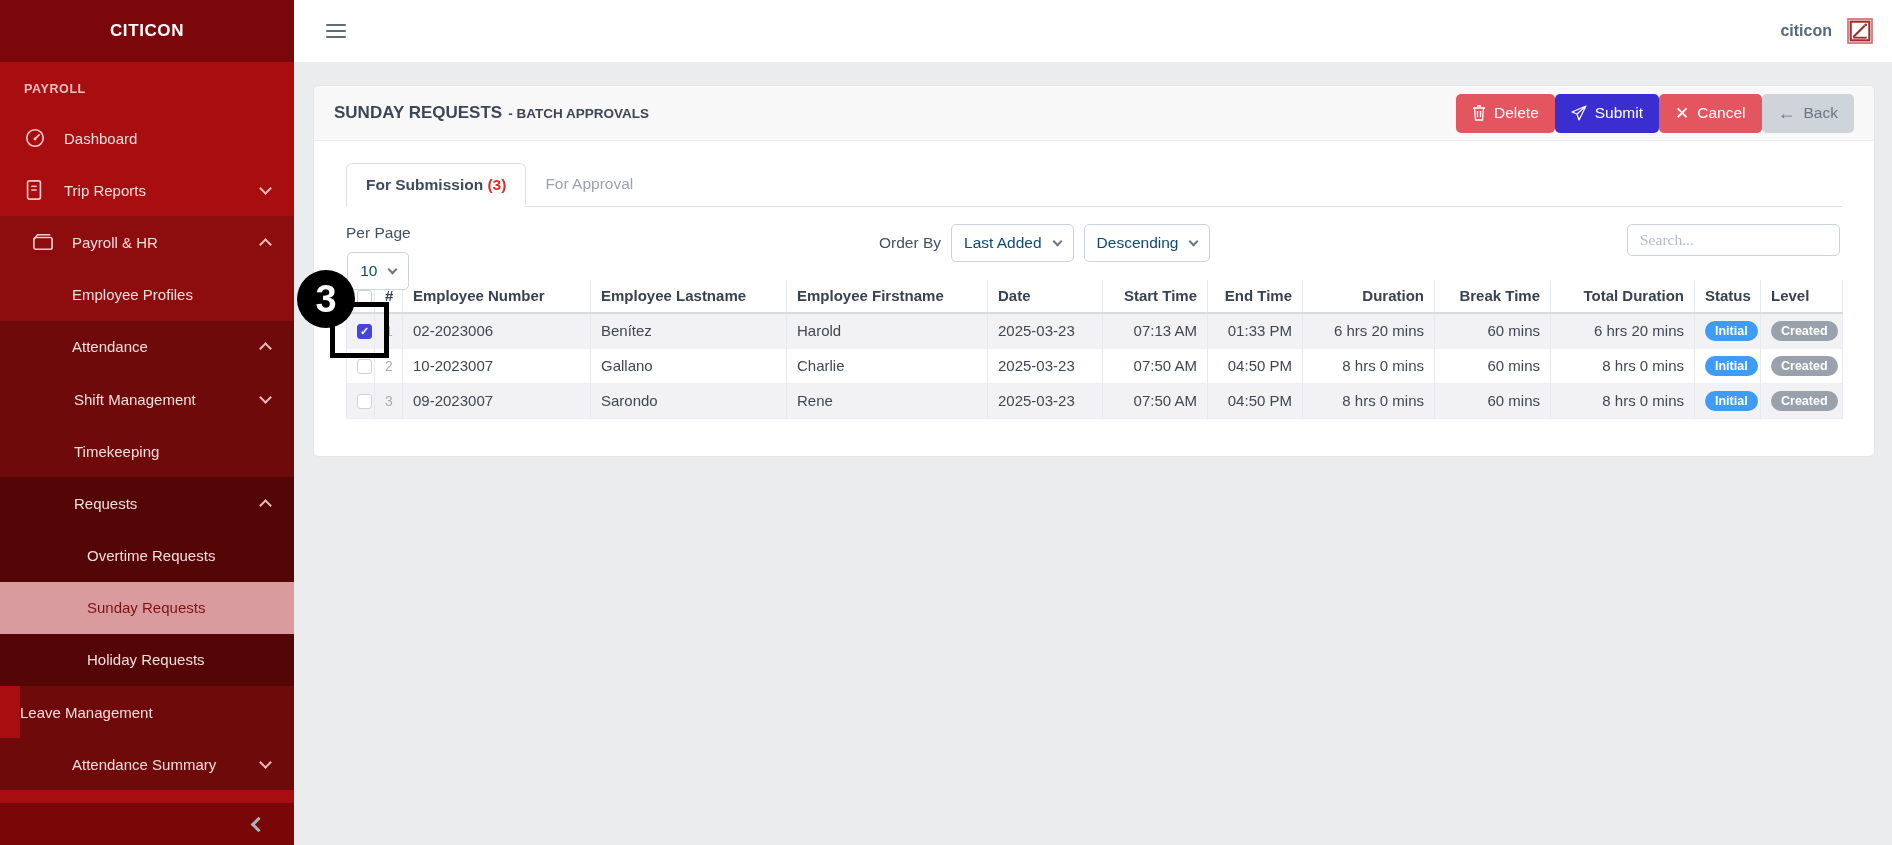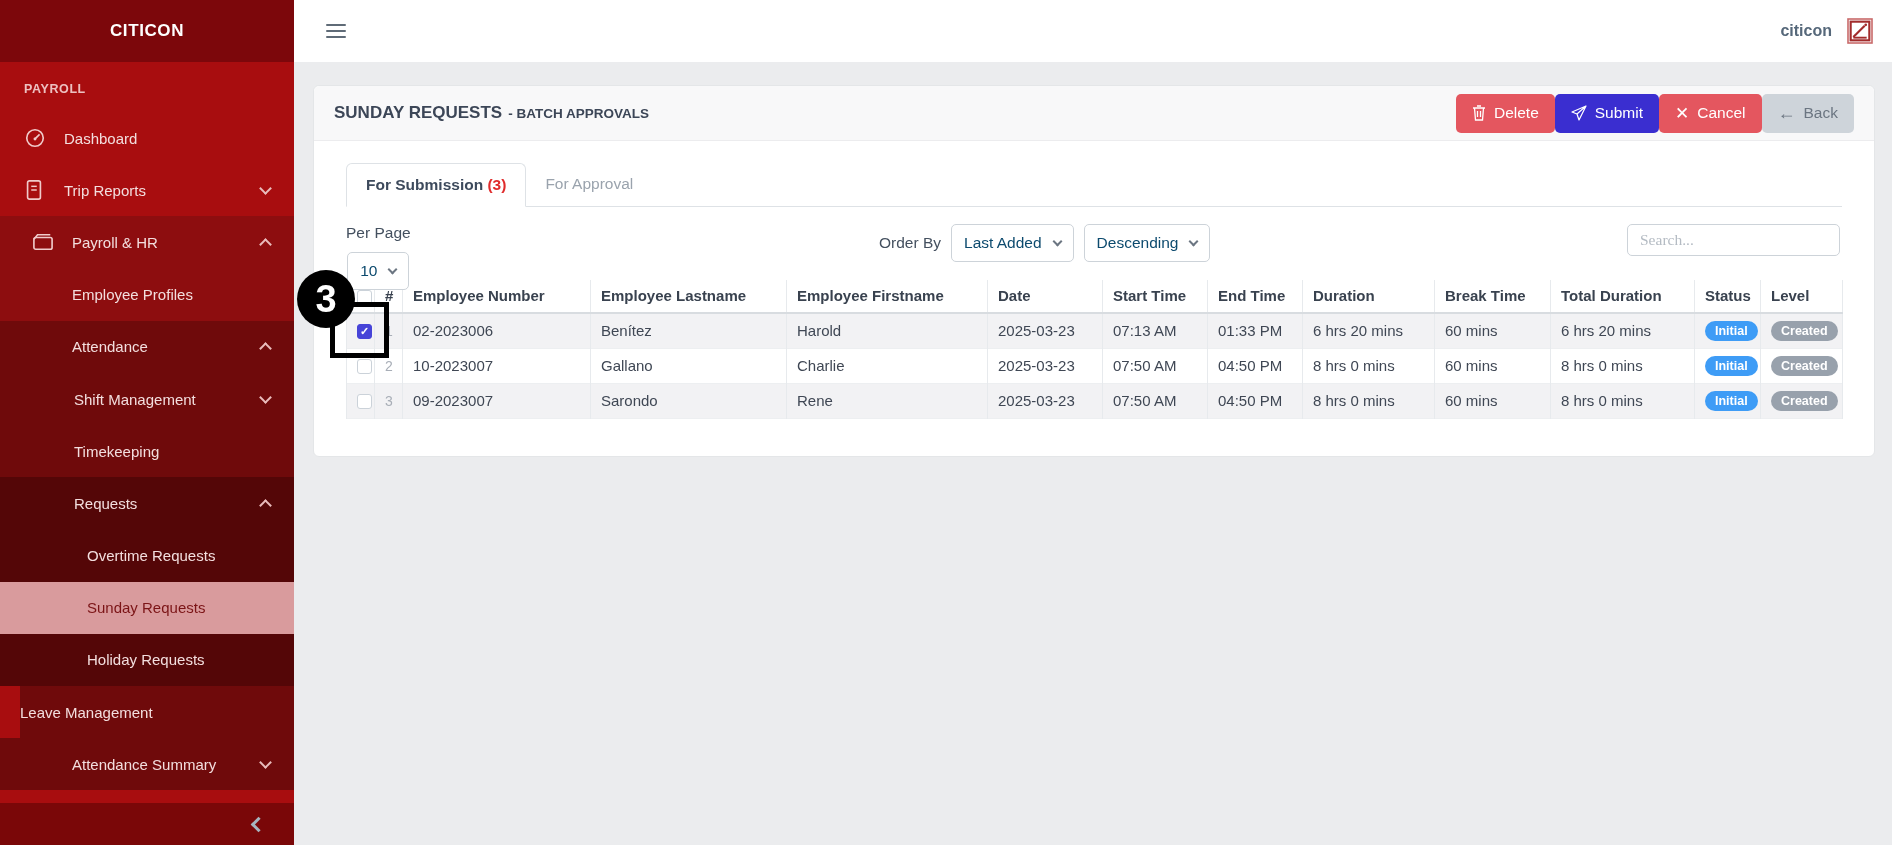--- a/index.html
+++ b/index.html
@@ -67,21 +67,21 @@
   .search-input { width:213px; height:32px; border:1px solid #CDD3D9; border-radius:5px; padding:0 12px; font-family:Liberation Serif, serif; font-size:15.5px; color:#44505F; }
   .search-input::placeholder { color:#B4BBC3; }
   
   table { margin-top:18px; border-collapse:collapse; table-layout:fixed; width:1496px; font-size:15px; color:#3F4754; }
   th { font-weight:bold; text-align:left; color:#39424F; padding:7px 10px; border-bottom:2px solid #D8DCE0; background:#FFFFFF; }
   td { padding:7px 10px; overflow:hidden; white-space:nowrap; }
   th, td { border-right:1px solid #E7EAED; }
   th:first-child, td:first-child { border-left:1px solid #E7EAED; }
   tbody tr:nth-child(odd) { background:#F2F2F4; }
   tbody tr { border-bottom:1px solid #EDEFF1; }
-  td.r, th.r { text-align:left; }
+  td.r, th.r { text-align:right; }
   td.num { color:#A8AEB7; font-size:14px; }
   .cb { display:inline-block; width:15px; height:15px; border:1px solid #CBD2D9; border-radius:3px; background:#FFFFFF; cursor:pointer; position:relative; vertical-align:middle; }
   .cb.checked { background:#4744D8; border-color:#4744D8; }
   .cb.checked::after { content:"✓"; position:absolute; left:2px; top:0px; color:#FFFFFF; font-size:11px; font-weight:bold; }
   .pill { display:inline-block; padding:3px 10px; border-radius:12px; font-size:12.5px; font-weight:bold; color:#FFFFFF; }
   .pill-status { background:#3E9CF6; }
   .pill-level { background:#98A1AC; }
   
   .anno-box { position:absolute; left:330px; top:302px; width:59px; height:56px; border:5px solid #000000; z-index:40; }
   .anno-circle { position:absolute; left:297px; top:270px; width:58px; height:58px; background:#000000; border-radius:50%; z-index:41; display:flex; align-items:center; justify-content:center; color:#FFFFFF; font-size:38px; font-weight:bold; }

